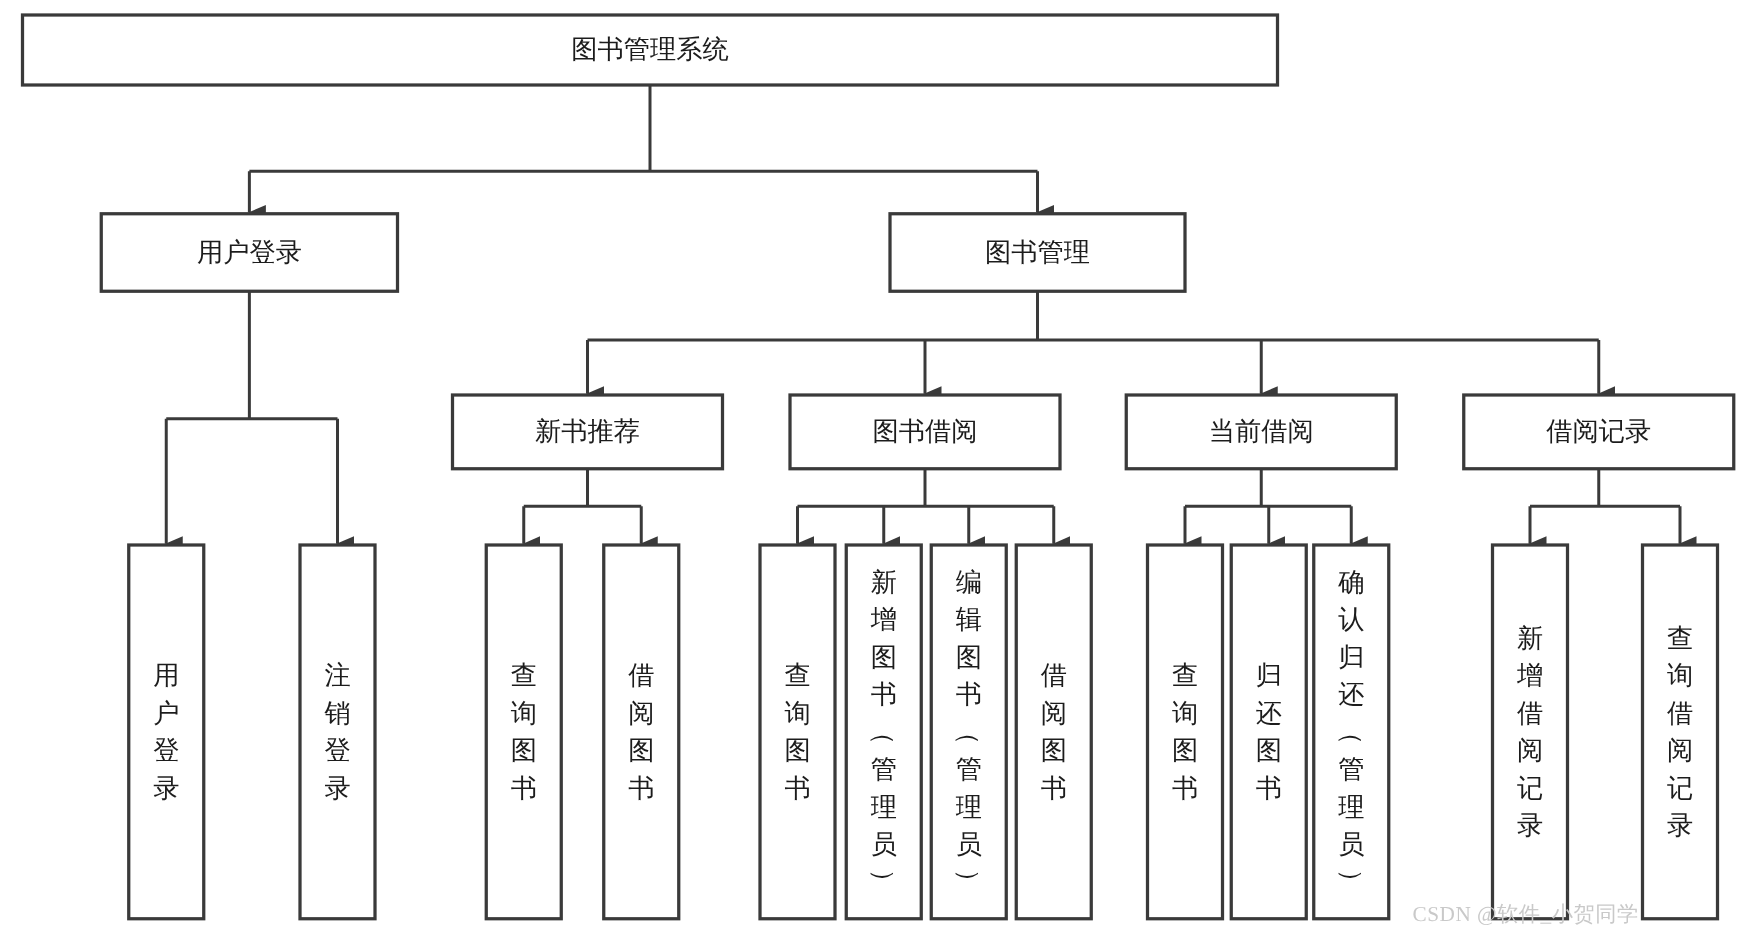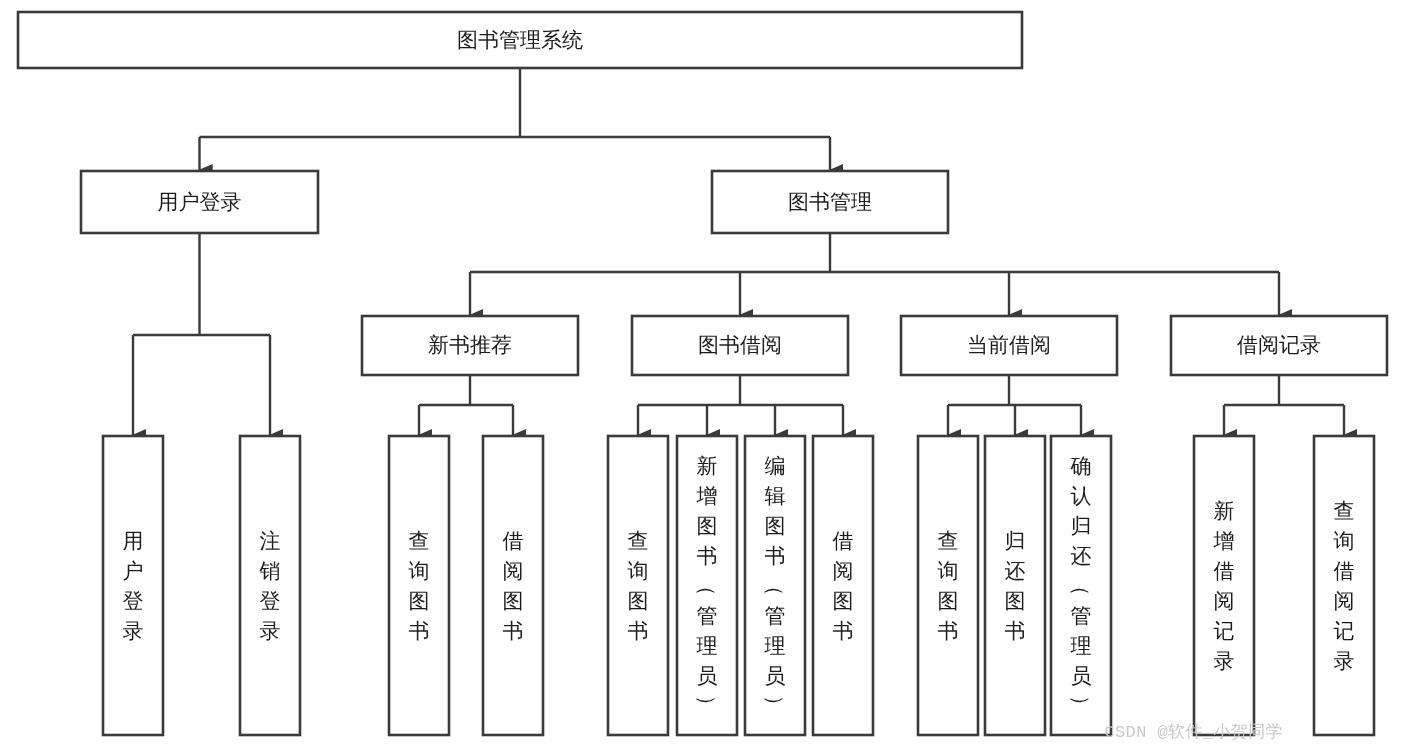--- a/index.html
+++ b/index.html
@@ -11,20 +11,21 @@
     width: 1405px;
     height: 747px;
     font-family: "Liberation Sans", "DejaVu Sans", sans-serif;
     overflow: hidden;
     position: relative;
   }
   #diagram-root {
     position: relative;
     width: 1292px;
     height: 747px;
+    padding-left: 28px;
   }
   svg.tree-canvas {
     position: absolute;
     top: 0;
     left: 0;
     width: 1405px;
     height: 747px;
   }
   .node-box {
     fill: #ffffff;
@@ -51,21 +52,21 @@
   .node-label-v {
     font-family: "Liberation Sans", "DejaVu Sans", sans-serif;
     font-size: 21px;
     fill: #1c1c1c;
     text-anchor: middle;
   }
   .watermark-text {
     position: absolute;
     right: 9px;
     bottom: 4px;
-    font-family: Liberation Mono, monospace;
+    font-family: Liberation Serif, serif;
     font-size: 17px;
     color: #c9c9c9;
     letter-spacing: 0.4px;
     white-space: nowrap;
     user-select: none;
   }
 </style>
 </head>
 <body>
 

